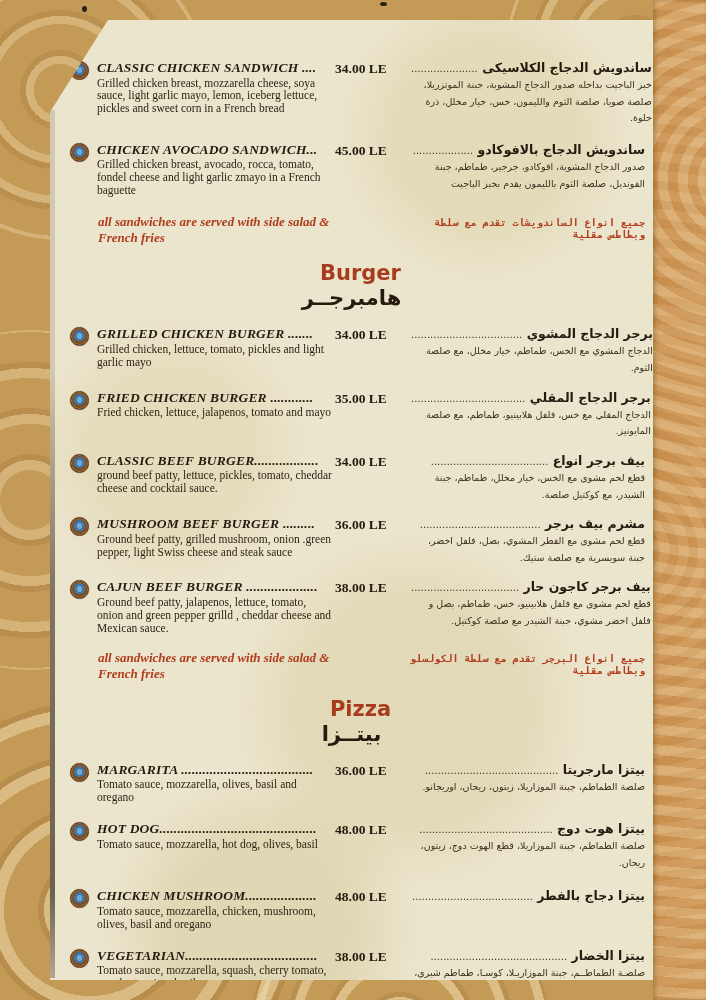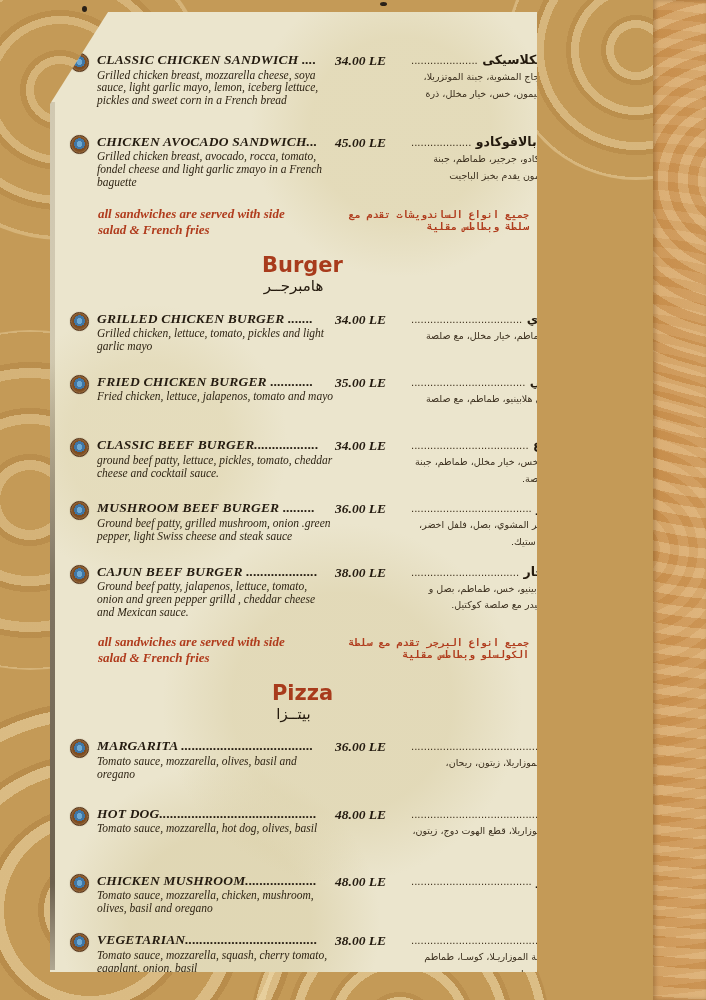--- a/index.html
+++ b/index.html
@@ -27,21 +27,21 @@
     position:absolute;top:0;right:0;width:53px;height:1000px;
     background:
       repeating-radial-gradient(circle at 160% 18%, rgba(195,130,60,.35) 0 10px, rgba(230,190,135,.35) 10px 20px),
       repeating-radial-gradient(circle at -40% 55%, rgba(190,130,60,.30) 0 9px, rgba(225,185,130,.30) 9px 19px),
       linear-gradient(90deg, #cf9d60, #d8ab72);
     box-shadow:inset 2px 0 4px rgba(90,55,15,.35);
   }
 
   
   .menu-page{
-    position:absolute;left:50px;top:12px;width:487px;height:960px;
+    position:absolute;left:50px;top:20px;width:603px;height:960px;
     background:
       radial-gradient(circle at 72% 12%, rgba(214,200,150,.35) 0 90px, rgba(214,200,150,0) 150px),
       radial-gradient(circle at 20% 45%, rgba(214,200,150,.30) 0 80px, rgba(214,200,150,0) 140px),
       radial-gradient(circle at 60% 72%, rgba(210,196,146,.35) 0 110px, rgba(210,196,146,0) 180px),
       radial-gradient(circle at 35% 95%, rgba(208,194,144,.40) 0 90px, rgba(208,194,144,0) 160px),
       #ebe5cd;
     clip-path:polygon(58px 0, 100% 0, 100% 100%, 0 100%, 0 92px);
     box-shadow:0 0 12px rgba(80,50,15,.4);
   }
   .page-edge-shadow{
@@ -56,35 +56,35 @@
   .content{position:absolute;left:0;top:0;width:100%;height:100%;padding:40px 0 0 0;box-sizing:border-box;}
 
   .menu-item{display:flex;align-items:flex-start;padding:0 8px 0 20px;margin-bottom:13px;}
   .bullet{flex:0 0 17px;width:17px;height:17px;margin-top:1px;border-radius:50%;
     background:radial-gradient(circle at 50% 46%, #6fa9d2 0 3px, #3f76a5 3px 5.5px, #7c4c22 5.5px 8.5px);
     border:1px solid #553318;
     box-shadow:inset 0 0 2px rgba(255,220,160,.6), 0 0 1px rgba(60,35,10,.6);
   }
   .en-block{flex:0 0 238px;margin-left:8px;}
   .en-title{font-size:13.5px;font-weight:bold;font-style:italic;color:#241b10;letter-spacing:.2px;line-height:1.15;}
-  .en-desc{font-size:11.5px;font-style:italic;color:#2e2414;line-height:1.12;margin-top:1px;}
-  .price{flex:0 0 76px;font-size:13.5px;font-weight:bold;font-style:italic;color:#241b10;padding-top:1px;}
+  .en-desc{font-size:11.5px;color:#2e2414;line-height:1.12;margin-top:1px;}
+  .price{flex:0 0 76px;font-size:13.5px;font-weight:bold;color:#241b10;padding-top:1px;}
   .ar-block{flex:1;direction:rtl;text-align:right;font-family:"DejaVu Sans", sans-serif;}
   .ar-title{font-size:12.5px;font-weight:bold;color:#241a0e;line-height:1.2;white-space:nowrap;}
   .ar-title .dots{font-size:10px;font-weight:normal;color:#3a2c18;letter-spacing:1px;}
   .ar-desc{font-size:9.5px;color:#3a2e1d;line-height:1.75;margin-top:2px;}
 
   .section-note{display:flex;justify-content:space-between;align-items:baseline;
     padding:2px 8px 0 48px;margin-bottom:16px;gap:32px;}
   .note-en{font-size:13px;font-weight:bold;font-style:italic;color:#b03c1d;}
   .note-ar{font-family:Liberation Mono, monospace;font-size:10px;font-weight:bold;color:#b03c1d;direction:rtl;}
 
   .section-header{text-align:center;margin:10px 0 14px 0;}
   .section-title-en{font-family:"DejaVu Sans", sans-serif;font-size:21px;font-weight:bold;color:#a83b1c;line-height:1.1;padding-left:18px;}
-  .section-title-ar{font-family:"DejaVu Sans", sans-serif;font-size:15px;font-weight:normal;color:#241a0e;direction:rtl;line-height:1.3;}
+  .section-title-ar{font-family:"DejaVu Sans", sans-serif;font-size:21px;font-weight:bold;color:#241a0e;direction:rtl;line-height:1.3;}
 
   .sec-pizza .menu-item{margin-bottom:17px;}
   .sec-sandwiches .menu-item{margin-bottom:15px;}
 </style>
 </head>
 <body>
 
 <div class="bg-ornaments">
   <div class="swirl tl"></div>
   <div class="swirl ml"></div>

